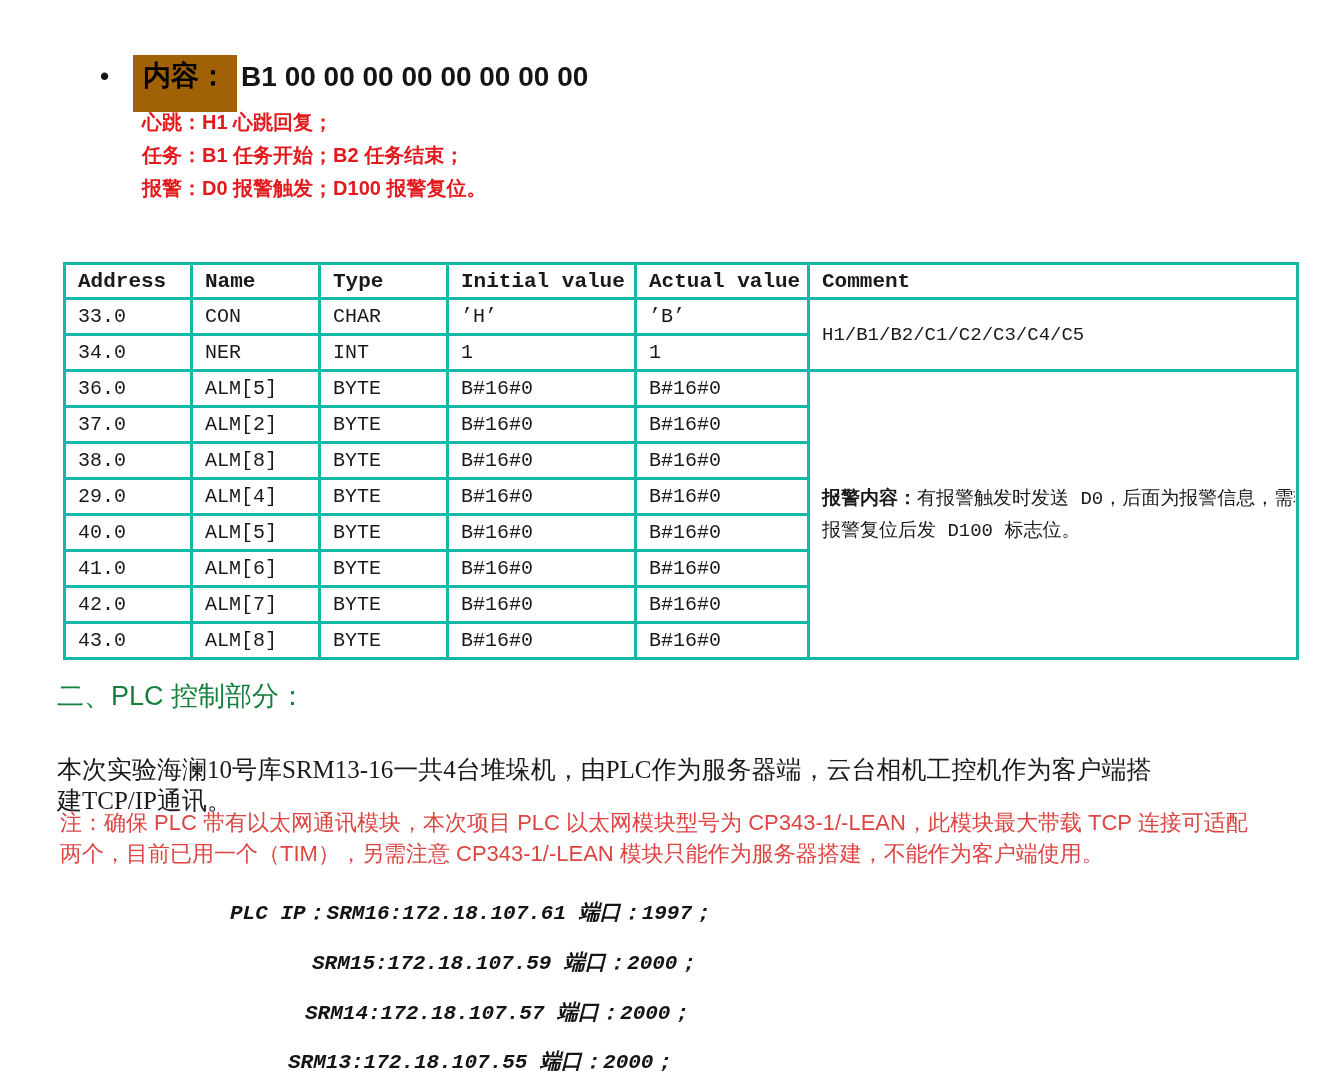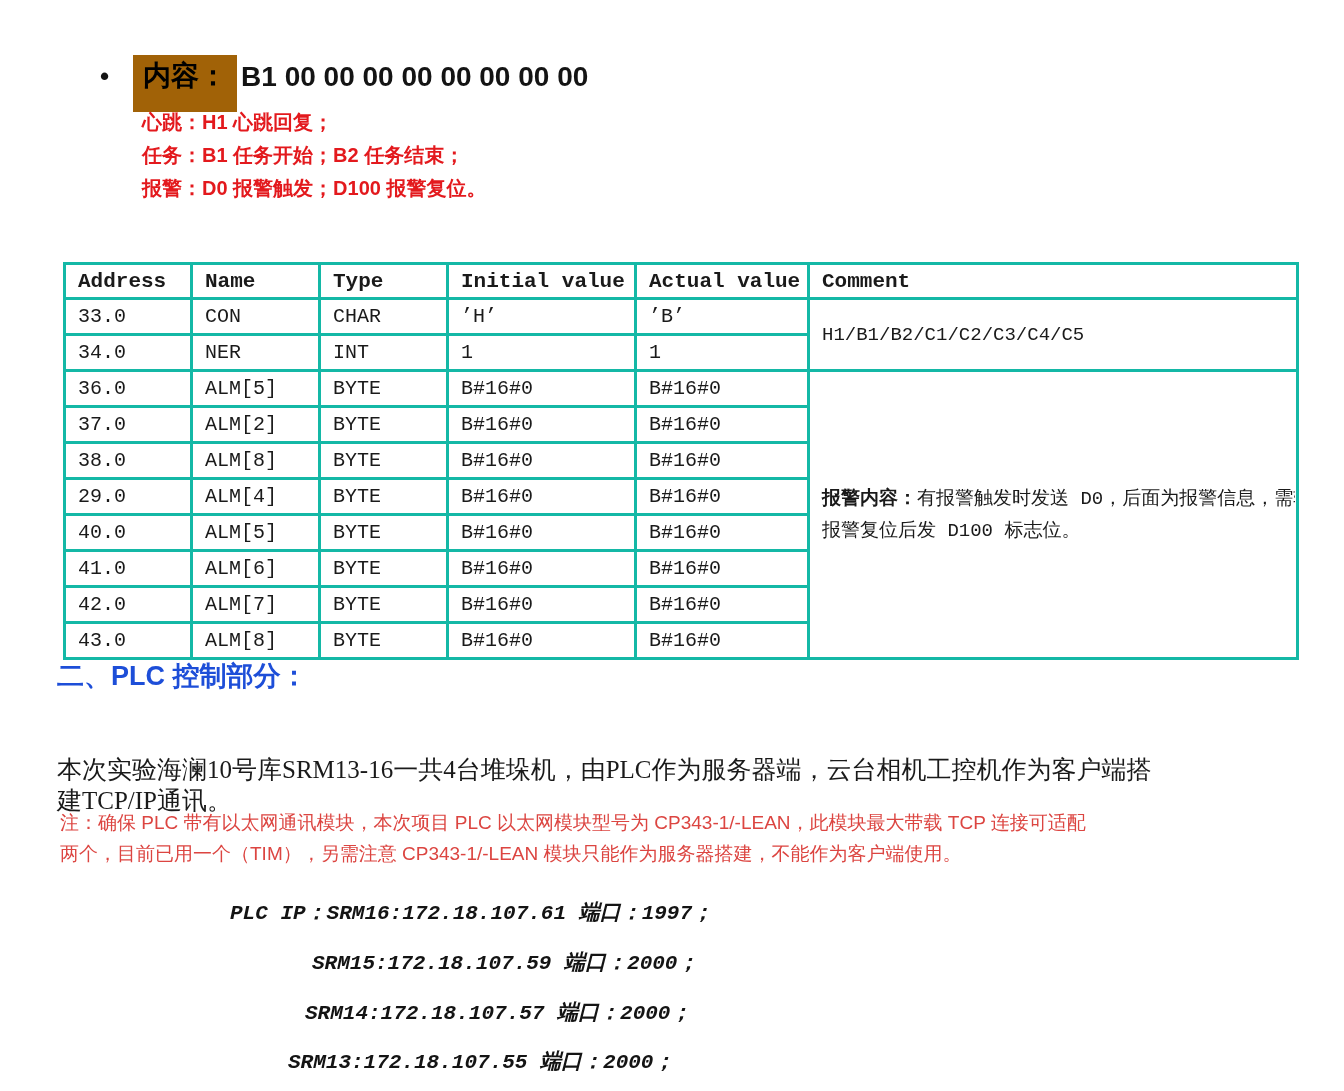--- a/index.html
+++ b/index.html
@@ -54,34 +54,34 @@
   td.comment-cell{
     font-family:"Liberation Serif",serif;
     font-size:19px; white-space:normal; vertical-align:middle;
     padding:0 10px 0 12px; line-height:32px;border-radius:26px;
   }
   td.comment-cell .cmt-label{ font-weight:bold; }
   td.comment-cell .cmt-p2{ display:block; }
 
   
   .sec-heading{
-    position:absolute; left:57px; top:658px;
-    font-size:27px; font-weight:bold; color:#1d4ed8;
+    position:absolute; left:57px; top:678px;
+    font-size:27px; font-weight:normal; color:#15803d;
     white-space:nowrap;
   }
   .body-text{
     position:absolute; left:57px; top:742px;
     font-family:"Liberation Serif",serif;
     font-size:25px; line-height:31px; color:#1a1a1a;
     white-space:nowrap;
     margin-top:12px;
   }
   .note-text{
     position:absolute; left:60px; top:807px;
-    font-size:19px; line-height:31px;
+    font-size:22px; line-height:31px;
     color:#dc4541; white-space:nowrap; font-weight:normal;
   }
 
   
   .ip-line{
     position:absolute;
     font-family:"Liberation Mono",monospace;
     font-style:italic; font-weight:bold;
     font-size:21px; color:#141414; white-space:nowrap;
   }

